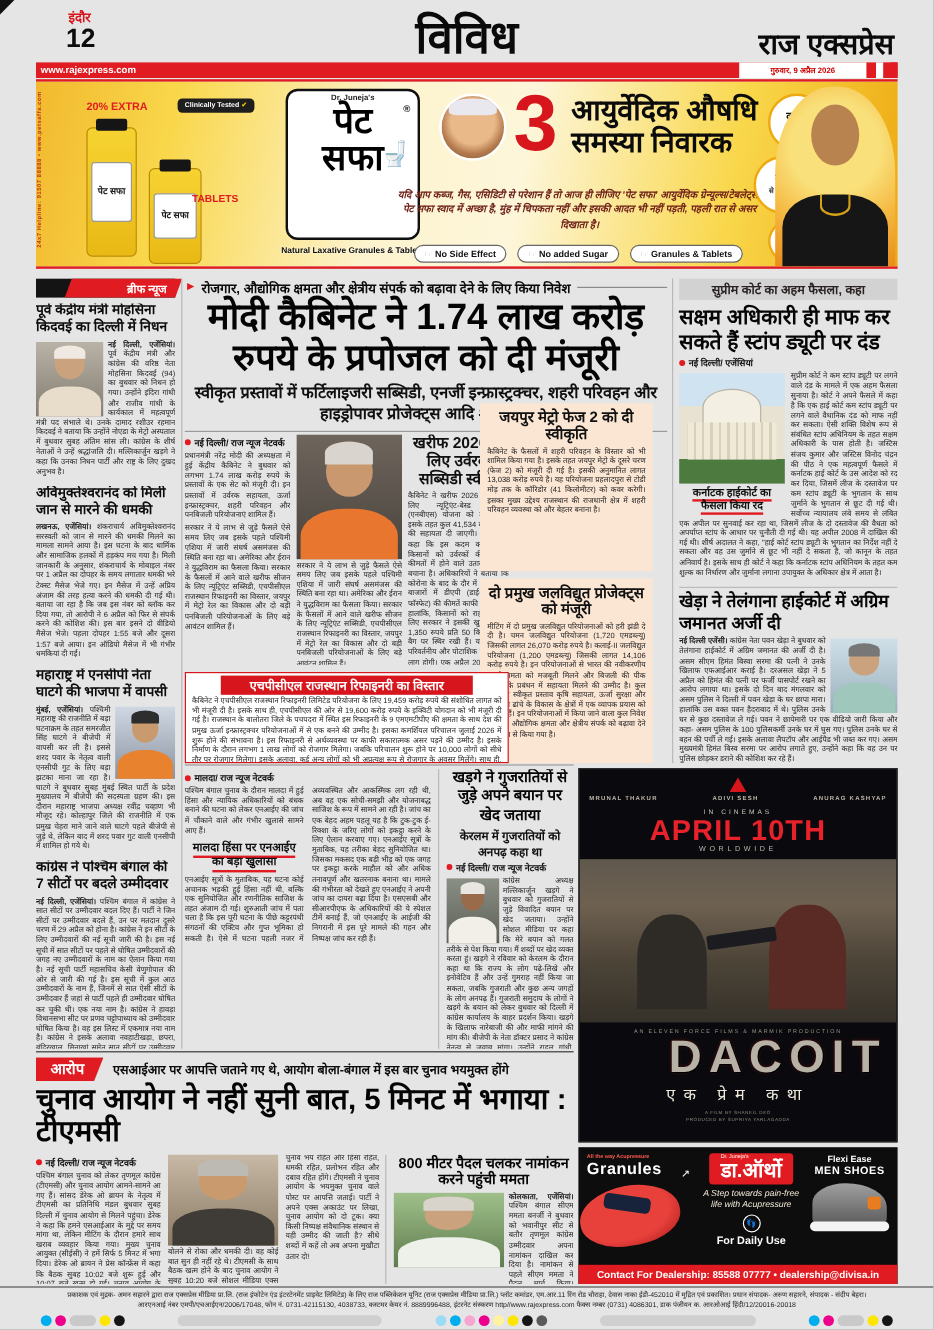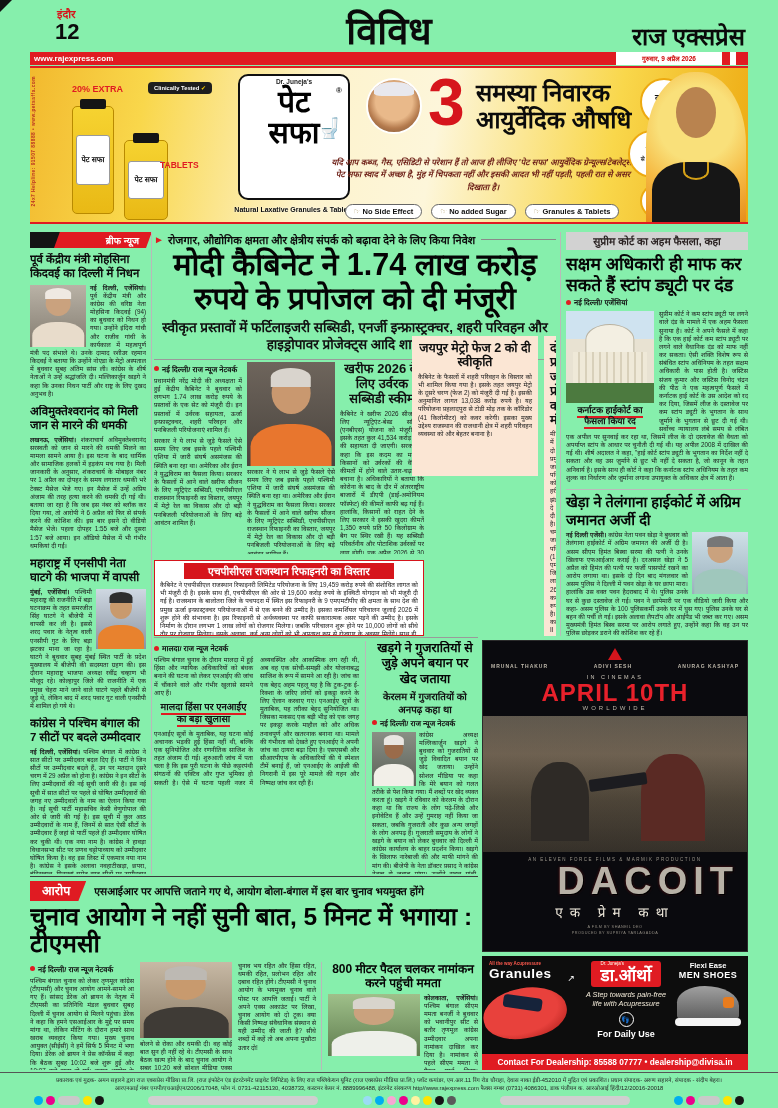--- a/index.html
+++ b/index.html
@@ -1,17 +1,17 @@
 <!DOCTYPE html>
 <html><head>
 <meta charset="utf-8">
 <style>
 *{margin:0;padding:0;box-sizing:border-box}
 body{background:#9a9a9a;font-family:"Liberation Sans","DejaVu Sans",sans-serif}
-#page{position:relative;width:778px;height:1108px;background:#86efac;margin:0 auto;overflow:hidden;color:#111}
+#page{position:relative;width:778px;height:1108px;background:#e5e5e5;margin:0 auto;overflow:hidden;color:#111}
 .t6{font-size:6.3px;line-height:1.3;text-align:justify;color:#1c1c1c}
 .dateline{font-weight:bold}
 .byline{display:flex;align-items:center;gap:3px;font-size:7.5px;font-weight:bold;color:#111;margin:2px 0 3px}
 .byline .dot{width:5px;height:5px;border-radius:50%;background:#e01b22;flex:none}
 .portrait{position:relative;overflow:hidden;background:var(--pbg,#8a8a8a)}
 .portrait .p-head{position:absolute;left:50%;top:10%;width:44%;height:40%;transform:translateX(-50%);border-radius:50%;background:var(--skin,#c9986f)}
 .portrait .p-hair{position:absolute;left:50%;top:6%;width:46%;height:18%;transform:translateX(-50%);border-radius:50% 50% 0 0;background:var(--hair,#3a3a3a)}
 .portrait .p-torso{position:absolute;left:50%;bottom:-8%;width:92%;height:48%;transform:translateX(-50%);border-radius:45% 45% 0 0;background:var(--torso,#555)}
 
 #corner-mark{position:absolute;left:0;top:0;width:0;height:0;border-top:12px solid #111;border-right:12px solid transparent}
@@ -75,21 +75,21 @@
 .k-line{flex:1;border-top:1px solid #8a8a8a;margin-left:6px}
 .lead-headline{margin-top:1px;text-align:center;font-size:30.5px;font-weight:900;line-height:1.1;color:#040404}
 .lead-subhead{margin-top:5px;text-align:center;font-size:13.5px;font-weight:bold;line-height:1.25;color:#101010}
 .lead-divider{border-top:1px solid #9a9a9a;margin:5px 0 2px}
 .lead-row{margin-right:132px;display:flex;gap:5px;height:192px;overflow:hidden}
 .lc-a{width:88px;overflow:hidden}
 .lc-b{width:88px;overflow:hidden}
 .lc-c{flex:1;overflow:hidden}
 .modi-photo{width:88px;height:104px;margin-bottom:2px}
 .sub1-title{font-size:13px;font-weight:900;text-align:center;line-height:1.15;margin-bottom:3px}
-.pink-col{position:absolute;right:0;top:104px;width:144px;height:300px;display:flex;flex-direction:row;gap:6px;overflow:hidden}
+.pink-col{position:absolute;right:12px;top:104px;width:144px;height:300px;display:flex;flex-direction:column;gap:6px;overflow:hidden}
 .pinkbox{background:#fbe6d4;padding:5px 6px;overflow:hidden}
 .pinkbox.b1{height:140px}
 .pinkbox.b2{flex:1}
 .pink-title{font-size:12.5px;font-weight:900;text-align:center;line-height:1.15;margin-bottom:3px}
 .refinery{position:absolute;left:0;top:328px;width:270px;height:76px;border:1px solid #d6151c;padding:2px 5px;overflow:hidden;background:#fff}
 .refinery-title{width:210px;margin:0 auto 2px;background:#d6151c;color:#fff;font-size:10.5px;font-weight:900;text-align:center;padding:1px 0}
 
 #right-col{position:absolute;left:560px;top:232px;width:188px;height:404px;border-left:1px solid #b9b9b9;padding-left:5px;overflow:hidden}
 .sc-kicker{background:#d2d2d2;color:#2b2323;font-size:10.5px;font-weight:900;text-align:center;padding:2px 0}
 .sc-headline{font-size:17.5px;font-weight:900;line-height:1.18;margin:4px 0 2px;color:#060606}
@@ -214,22 +214,22 @@
       <div class="ad-reg">®</div>
       <div class="ad-brandname">पेट सफा</div>
       <div class="ad-toilet"></div>
     </div>
     <div class="ad-nat">Natural Laxative Granules &amp; Tablets</div>
     <div class="ad-face">
         <div class="cap2"></div>
       </div>
     <div class="ad-three">3</div>
     <div class="ad-h1">
+      <div>आयुर्वेदिक औषधि</div>
       <div>समस्या निवारक</div>
-      <div>आयुर्वेदिक औषधि</div>
     </div>
     <div class="ad-body">यदि आप कब्ज, गैस, एसिडिटी से परेशान हैं तो आज ही लीजिए 'पेट सफा' आयुर्वेदिक ग्रेन्यूल्स/टेबलेट्स। पेट सफा स्वाद में अच्छा है, मुंह में चिपकता नहीं और इसकी आदत भी नहीं पड़ती, पहली रात से असर दिखाता है।</div>
     <div class="ad-badges">
       <span class="badge">No Side Effect</span>
       <span class="badge">No added Sugar</span>
       <span class="badge">Granules &amp; Tablets</span>
     </div>
     <div class="ad-bub" style="left:610px;top:10px">
       <span class="big">कब्ज</span>
       <span class="small">से राहत</span>

